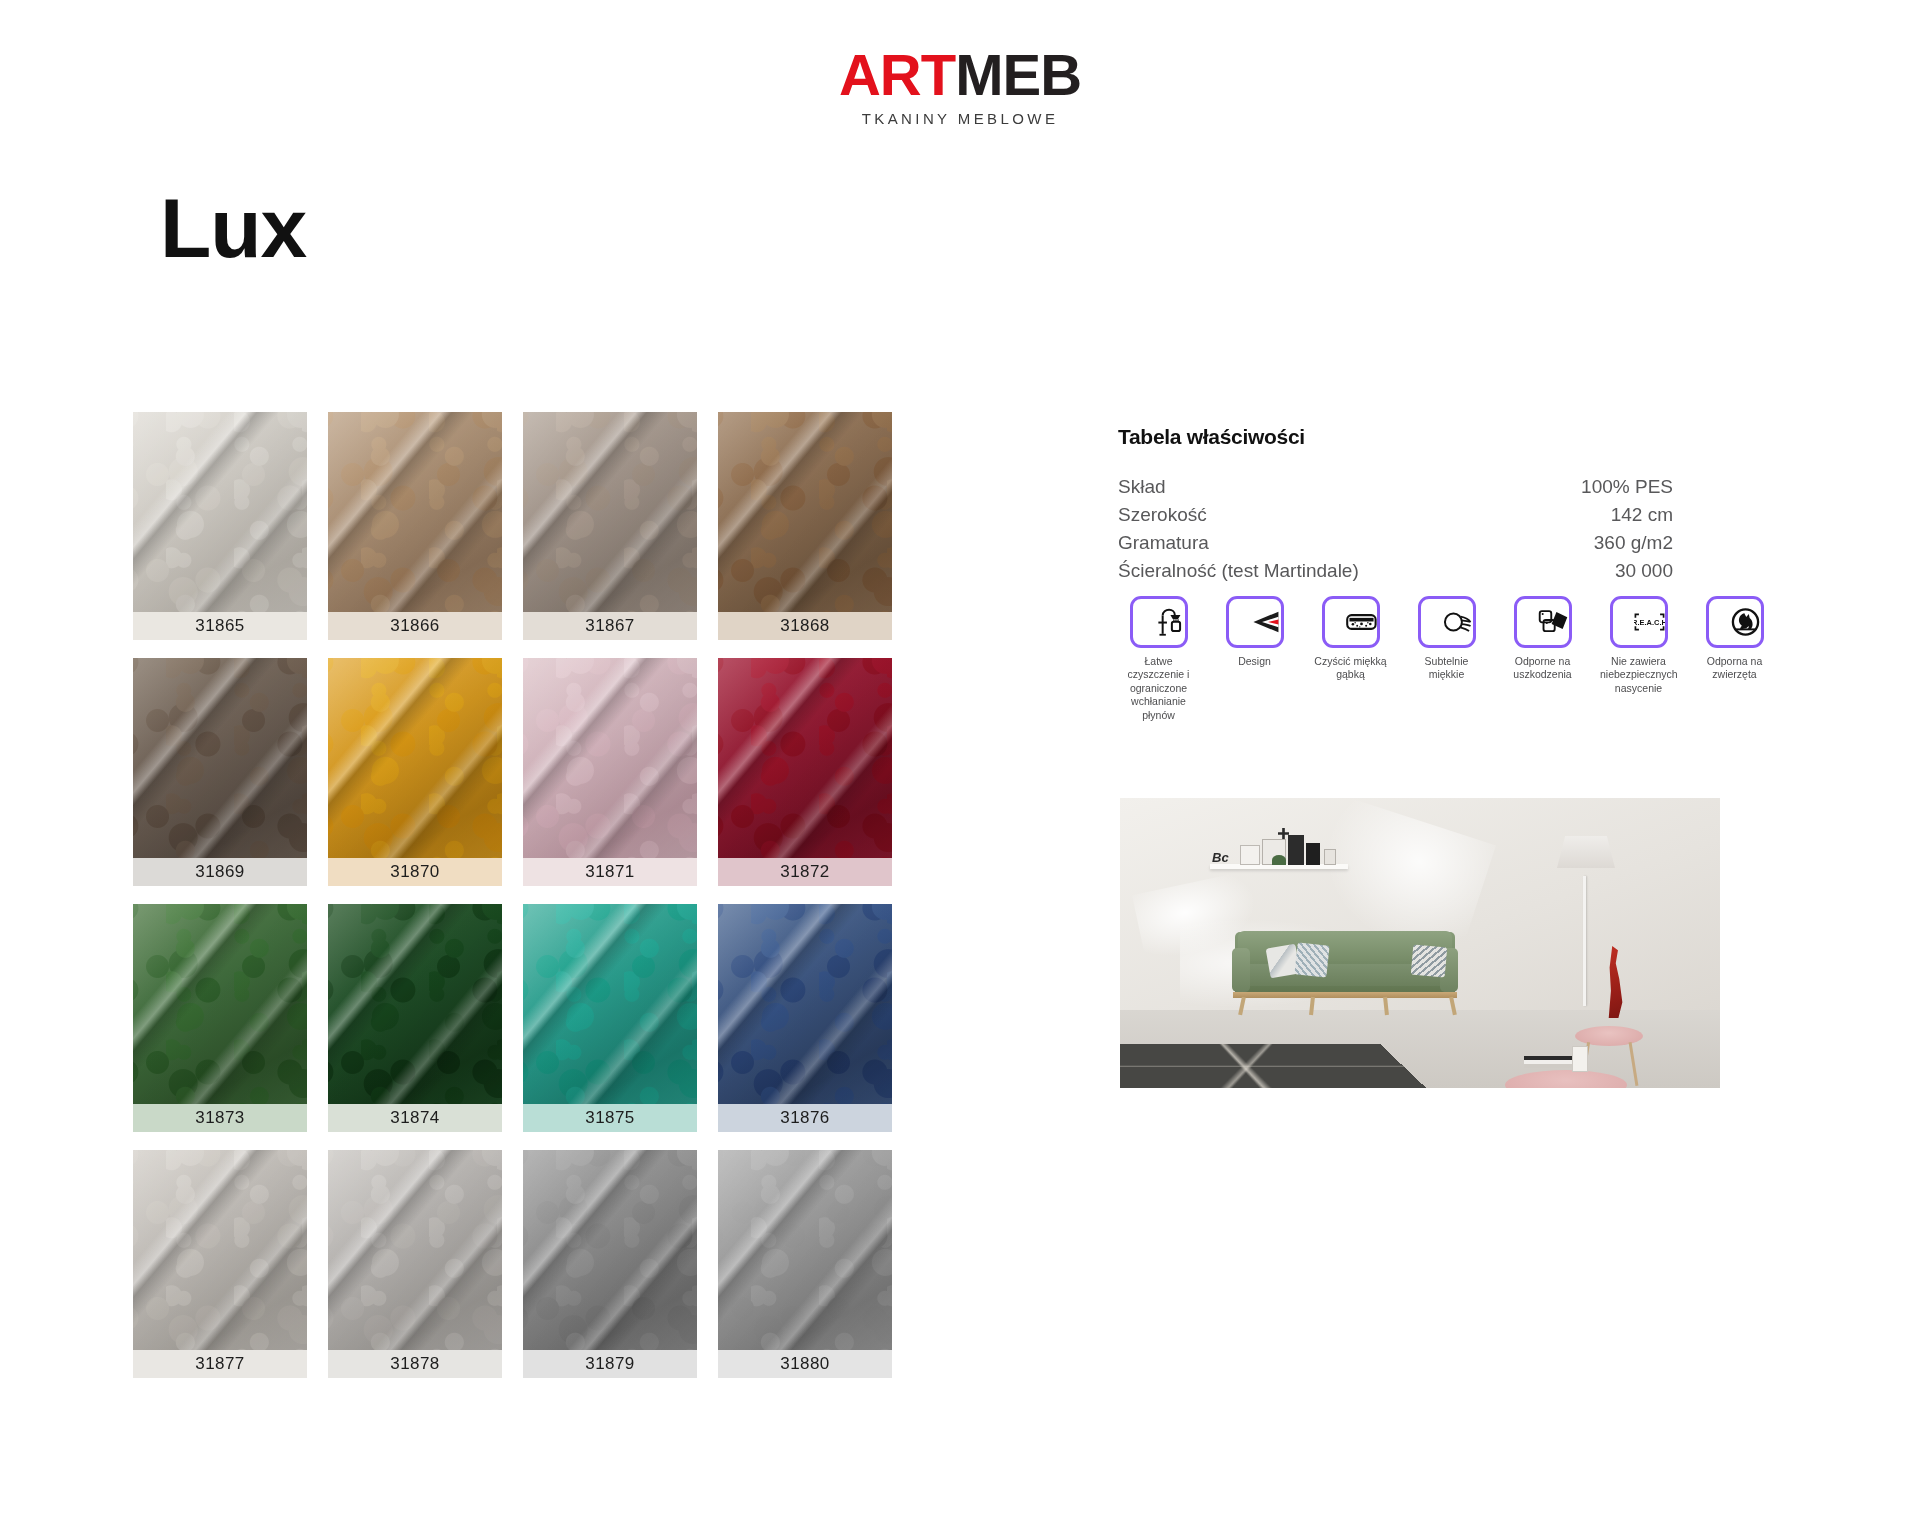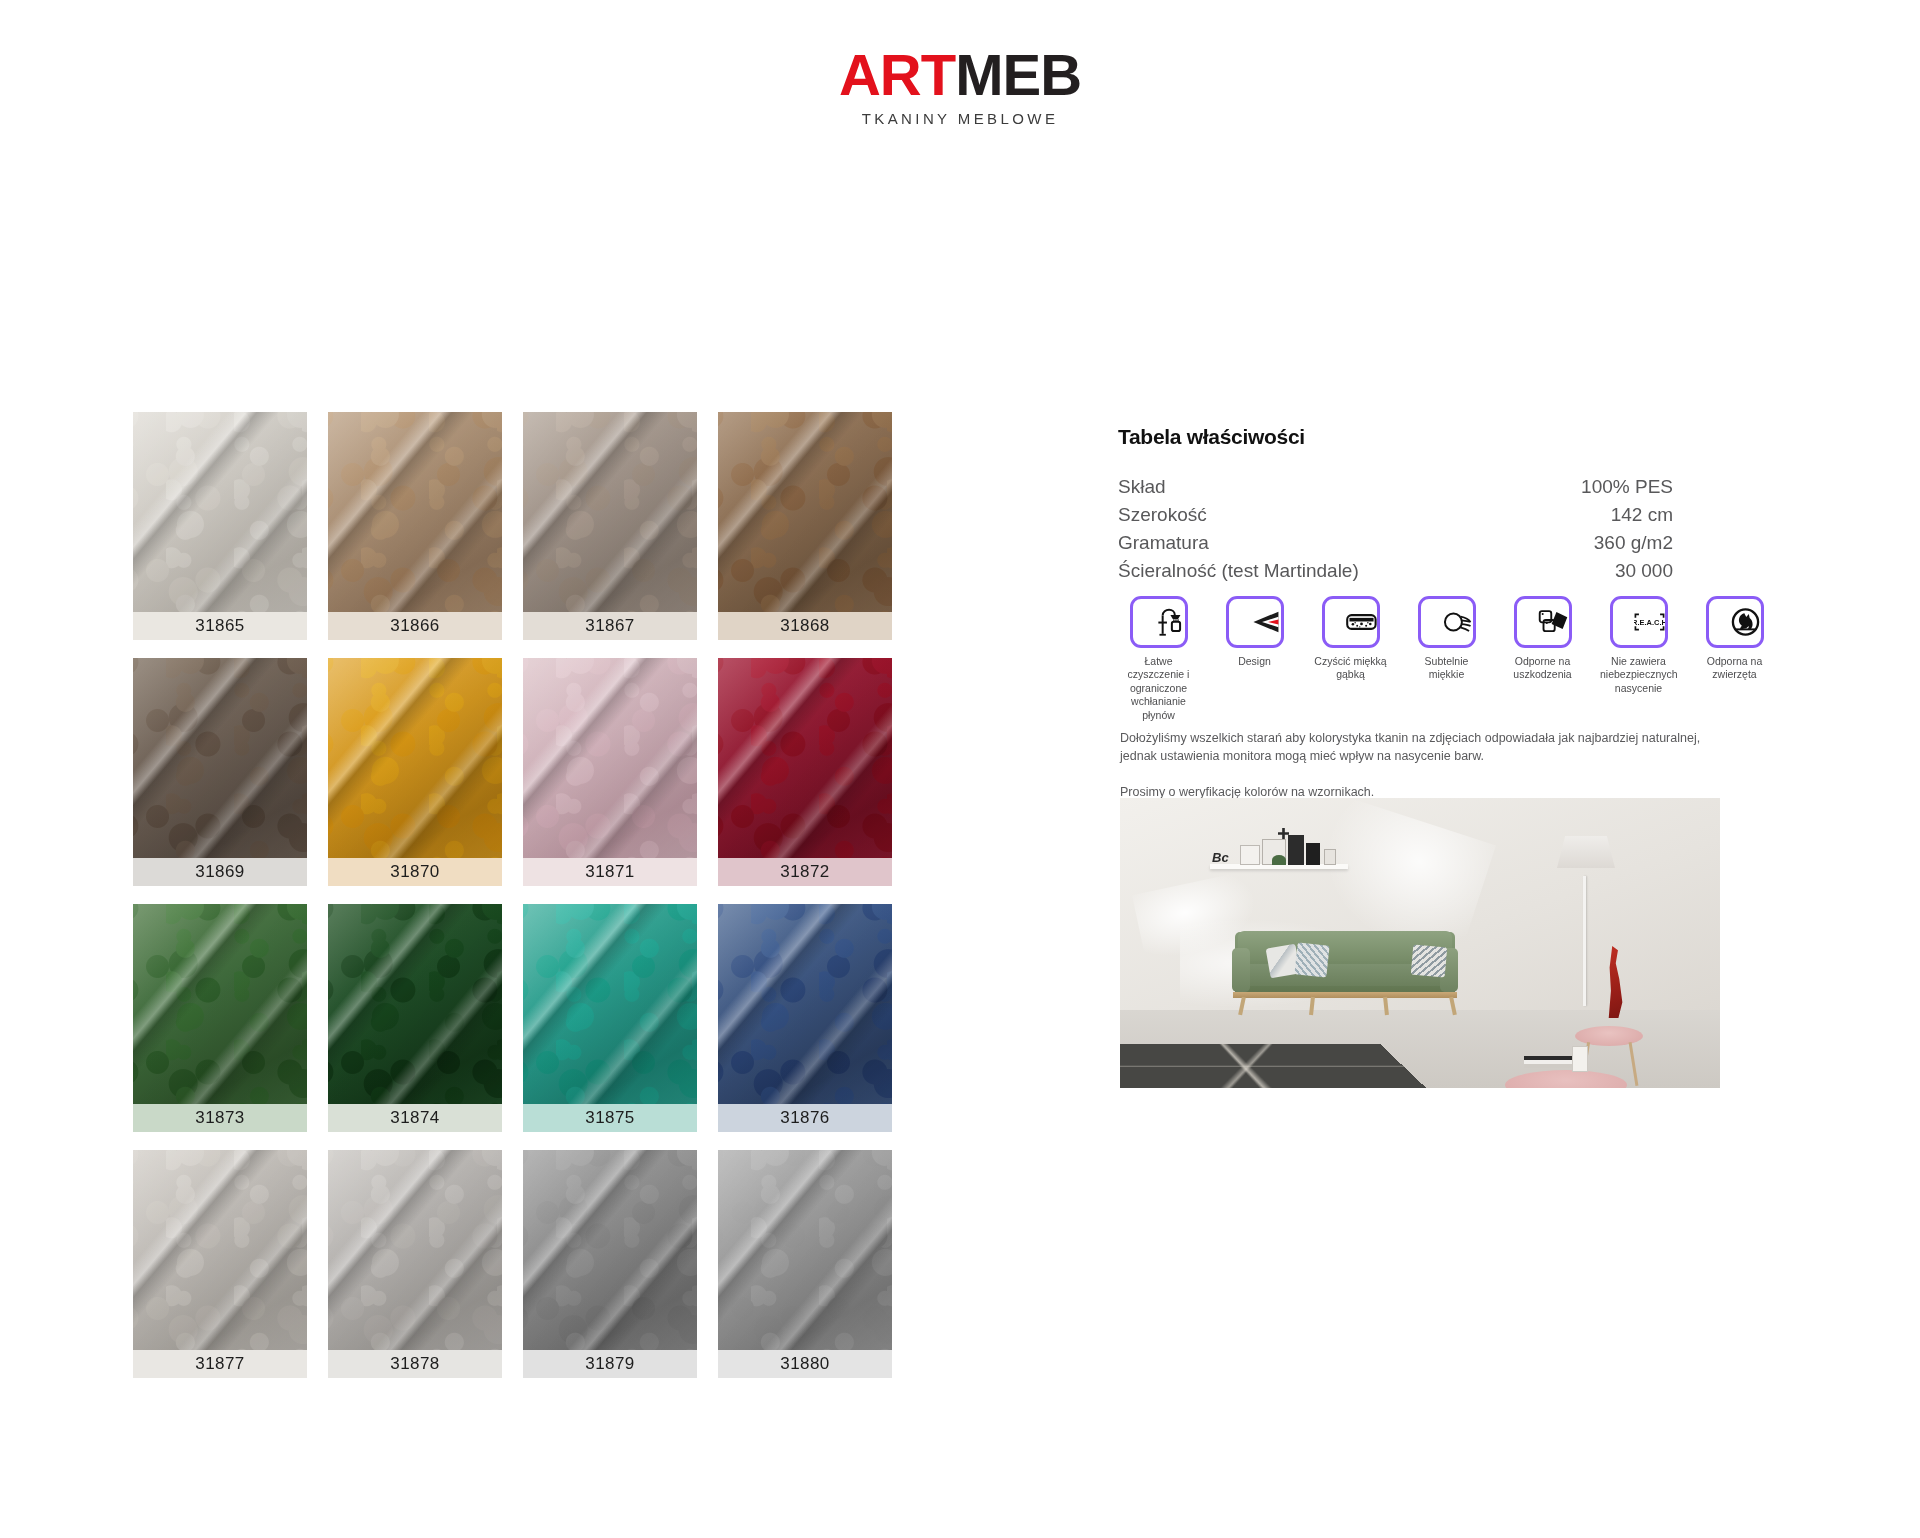--- a/index.html
+++ b/index.html
@@ -170,20 +170,21 @@
 
 <div class="page">
 
   <div class="logo-block">
     <div>
       <span class="logo-word logo-art">ART</span><span class="logo-word logo-meb">MEB</span>
     </div>
     <div class="logo-sub">TKANINY MEBLOWE</div>
   </div>
 
+  <div class="collection-title">Lux</div>
 
   <div class="swatch-grid" id="swatch-grid">
       <div class="swatch">
         <div class="swatch-fabric">
           <div class="base" style="background: linear-gradient(150deg, rgb(226, 223, 217) 0%, rgb(205, 201, 194) 38%, rgb(185, 180, 172) 72%, rgb(205, 201, 194) 100%);"></div>
           <div class="mottle" style="background-image: radial-gradient(circle at 18% 22%, rgb(226, 223, 217) 0px, rgb(226, 223, 217) 9px, transparent 10px), radial-gradient(circle at 62% 13%, rgb(185, 180, 172) 0px, rgb(185, 180, 172) 11px, transparent 12px), radial-gradient(circle at 84% 44%, rgb(226, 223, 217) 0px, rgb(226, 223, 217) 13px, transparent 14px), radial-gradient(circle at 34% 61%, rgb(185, 180, 172) 0px, rgb(185, 180, 172) 12px, transparent 13px), radial-gradient(circle at 8% 82%, rgb(226, 223, 217) 0px, rgb(226, 223, 217) 10px, transparent 11px), radial-gradient(circle at 71% 88%, rgb(185, 180, 172) 0px, rgb(185, 180, 172) 14px, transparent 15px), radial-gradient(circle at 48% 35%, rgb(226, 223, 217) 0px, rgb(226, 223, 217) 7px, transparent 8px); background-size: 74px 74px, 96px 96px, 110px 110px, 82px 82px, 68px 68px, 120px 120px, 58px 58px;"></div>
           <div class="fold" style="background: linear-gradient(130deg, rgba(255, 255, 255, 0) 26%, rgba(255, 255, 255, 0.34) 31%, rgba(0, 0, 0, 0.2) 34%, rgba(255, 255, 255, 0) 40%), linear-gradient(130deg, rgba(255, 255, 255, 0) 58%, rgba(255, 255, 255, 0.26) 63%, rgba(0, 0, 0, 0.16) 66%, rgba(255, 255, 255, 0) 72%), linear-gradient(130deg, rgba(255, 255, 255, 0.18) 0%, rgba(255, 255, 255, 0) 30%, rgba(0, 0, 0, 0.12) 100%);"></div>
         </div>
         <div class="swatch-label" style="background: rgb(234, 231, 225);">31865</div>
       </div>
@@ -410,24 +411,20 @@
           <svg class="ico" width="32" height="30" viewBox="0 0 32 30">
             <circle cx="16" cy="15" r="13" fill="none" stroke="#111" stroke-width="2.4"></circle>
             <path d="M5.6 22.6h21" stroke="#111" stroke-width="2"></path>
             <path d="M15 6.4l1.8 3.4 2.6-3 .9 4c2.1 1.4 3 4 3 6.6 0 2.2-.8 3.8-1.9 5h-3.3c.9-1 1.3-2.2 1.2-3.4-1.2 1.6-3.1 2.6-5.3 3l-1.3.4h-2.4c.3-1.4 1-2.6 1.9-3.6-1.9-1.3-3-3.3-3-5.6 0-3.6 2.7-6.8 5.8-7.2z" fill="#111"></path>
           </svg>
         </div>
         <div class="feature-cap">Odporna na zwierzęta</div>
       </div>
     </div>
 
-  <div class="disclaimer">
-    <p>Dołożyliśmy wszelkich starań aby kolorystyka tkanin na zdjęciach odpowiadała jak najbardziej naturalnej, jednak ustawienia monitora mogą mieć wpływ na nasycenie barw.</p>
-    <p>Prosimy o weryfikację kolorów na wzornikach.</p>
-  </div>
 
   <div class="photo">
     <div class="ph-wall"></div>
     <div class="ph-shadow2"></div>
     <div class="ph-shadow1"></div>
     <div class="ph-shadow3"></div>
     <div class="ph-floor"></div>
 
     <div class="ph-shelf"></div>
     <div class="ph-shelf-items">

